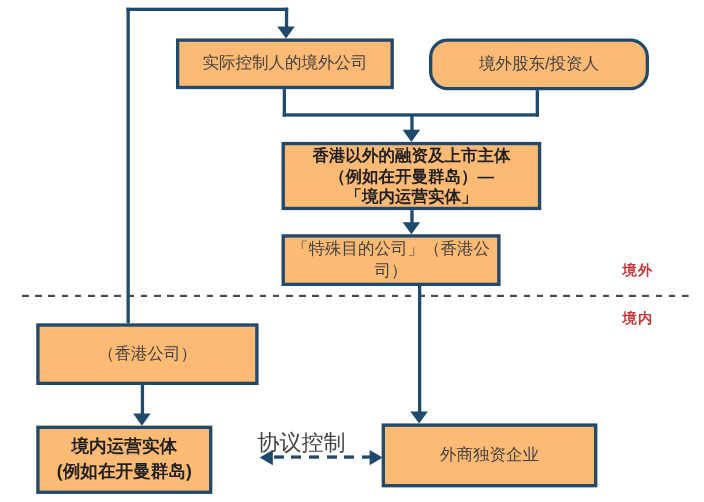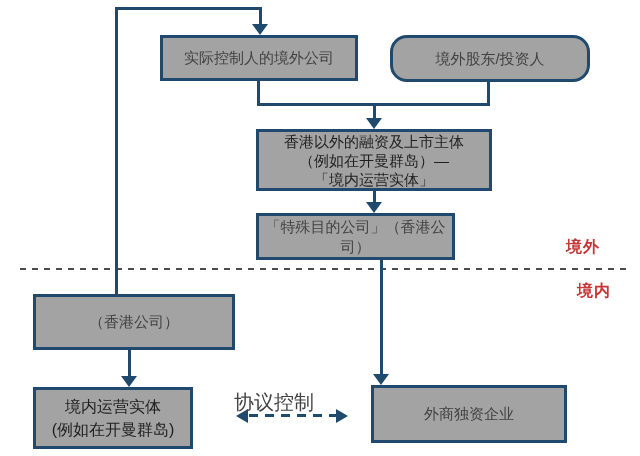--- a/index.html
+++ b/index.html
@@ -8,32 +8,32 @@
     position: relative;
     width: 640px;
     height: 456px;
     background: #ffffff;
     overflow: hidden;
   }
   .box {
     position: absolute;
     box-sizing: border-box;
     border: 3px solid #1f4a6d;
-    background: #a3a3a3;
+    background: #fdba74;
     display: flex;
     flex-direction: column;
     align-items: center;
     justify-content: center;
     text-align: center;
     color: #424242;
     font-size: 15px;
     line-height: 20px;
     z-index: 2;
   }
-  .box.bold { font-weight: normal; color: #1f1f1f; }
+  .box.bold { font-weight: bold; color: #1f1f1f; }
   .line { position: absolute; background: #1f4a6d; z-index: 1; }
   .ah-down {
     position: absolute; width: 0; height: 0; z-index: 1;
     border-left: 8px solid transparent;
     border-right: 8px solid transparent;
     border-top: 11px solid #1f4a6d;
   }
   .ah-left {
     position: absolute; width: 0; height: 0; z-index: 1;
     border-top: 7px solid transparent;
@@ -59,41 +59,41 @@
     width: 88px; height: 3px;
     background: repeating-linear-gradient(90deg, #1f4a6d 0 9px, transparent 9px 16px);
     z-index: 1;
   }
   .zone-label {
     position: absolute;
     left: 566px;
     width: 48px;
     color: #c53636;
     font-weight: bold;
-    font-size: 16px;
+    font-size: 13px;
     letter-spacing: 1px;
     z-index: 2;
   }
   .ctrl-label {
     position: absolute;
     left: 234px; top: 389px;
     width: 114px;
     text-align: left;
     font-size: 20px;
     color: #424242;
     z-index: 2;
   }
   
   #b-overseas-holdco   { left: 160px; top: 35px;  width: 198px; height: 46px; }
   #b-overseas-invest   { left: 390px; top: 35px;  width: 200px; height: 47px; border-radius: 17px; }
   #b-listing-entity    { left: 256px; top: 129px; width: 236px; height: 62px; line-height: 19px; }
   #b-spv-hk            { left: 256px; top: 213px; width: 199px; height: 47px; }
   #b-actual-controller { left: 33px;  top: 294px; width: 202px; height: 56px; line-height: 22px; }
   #b-domestic-entity   { left: 33px;  top: 387px; width: 160px; height: 62px; font-size: 16px; line-height: 23px; }
-  #b-wfoe              { left: 347px; top: 385px; width: 196px; height: 58px; margin-left: 24px; }
+  #b-wfoe              { left: 347px; top: 385px; width: 196px; height: 58px; }
 </style>
 </head>
 <body>
 
 <div id="canvas">
 
   <div class="line" style="left:115px; top:7px; width:3px; height:287px;"></div>
   <div class="line" style="left:115px; top:7px; width:147px; height:3px;"></div>
   <div class="line" style="left:259px; top:7px; width:3px; height:18px;"></div>
   <div class="ah-down" style="left:252px; top:24px;"></div>
@@ -108,21 +108,21 @@
   <div class="ah-down" style="left:366px; top:202px;"></div>
 
   <div class="line" style="left:380px; top:260px; width:3px; height:115px;"></div>
   <div class="ah-down" style="left:373px; top:374px;"></div>
 
   <div class="line" style="left:128px; top:350px; width:3px; height:27px;"></div>
   <div class="ah-down" style="left:121px; top:376px;"></div>
 
   <div class="dash-sep"></div>
   <div class="zone-label" style="top:237px;">境外</div>
-  <div class="zone-label" style="top:281px;margin-left:11px;">境内</div>
+  <div class="zone-label" style="top:281px;">境内</div>
 
   <div class="ctrl-label">协议控制</div>
   <div class="ah-left" style="left:236px; top:409px;"></div>
   <div class="dash-arrow-line"></div>
   <div class="ah-right" style="left:336px; top:409px;"></div>
 
   <div class="box" id="b-overseas-holdco">
     <span>实际控制人的境外公司</span>
   </div>
 

